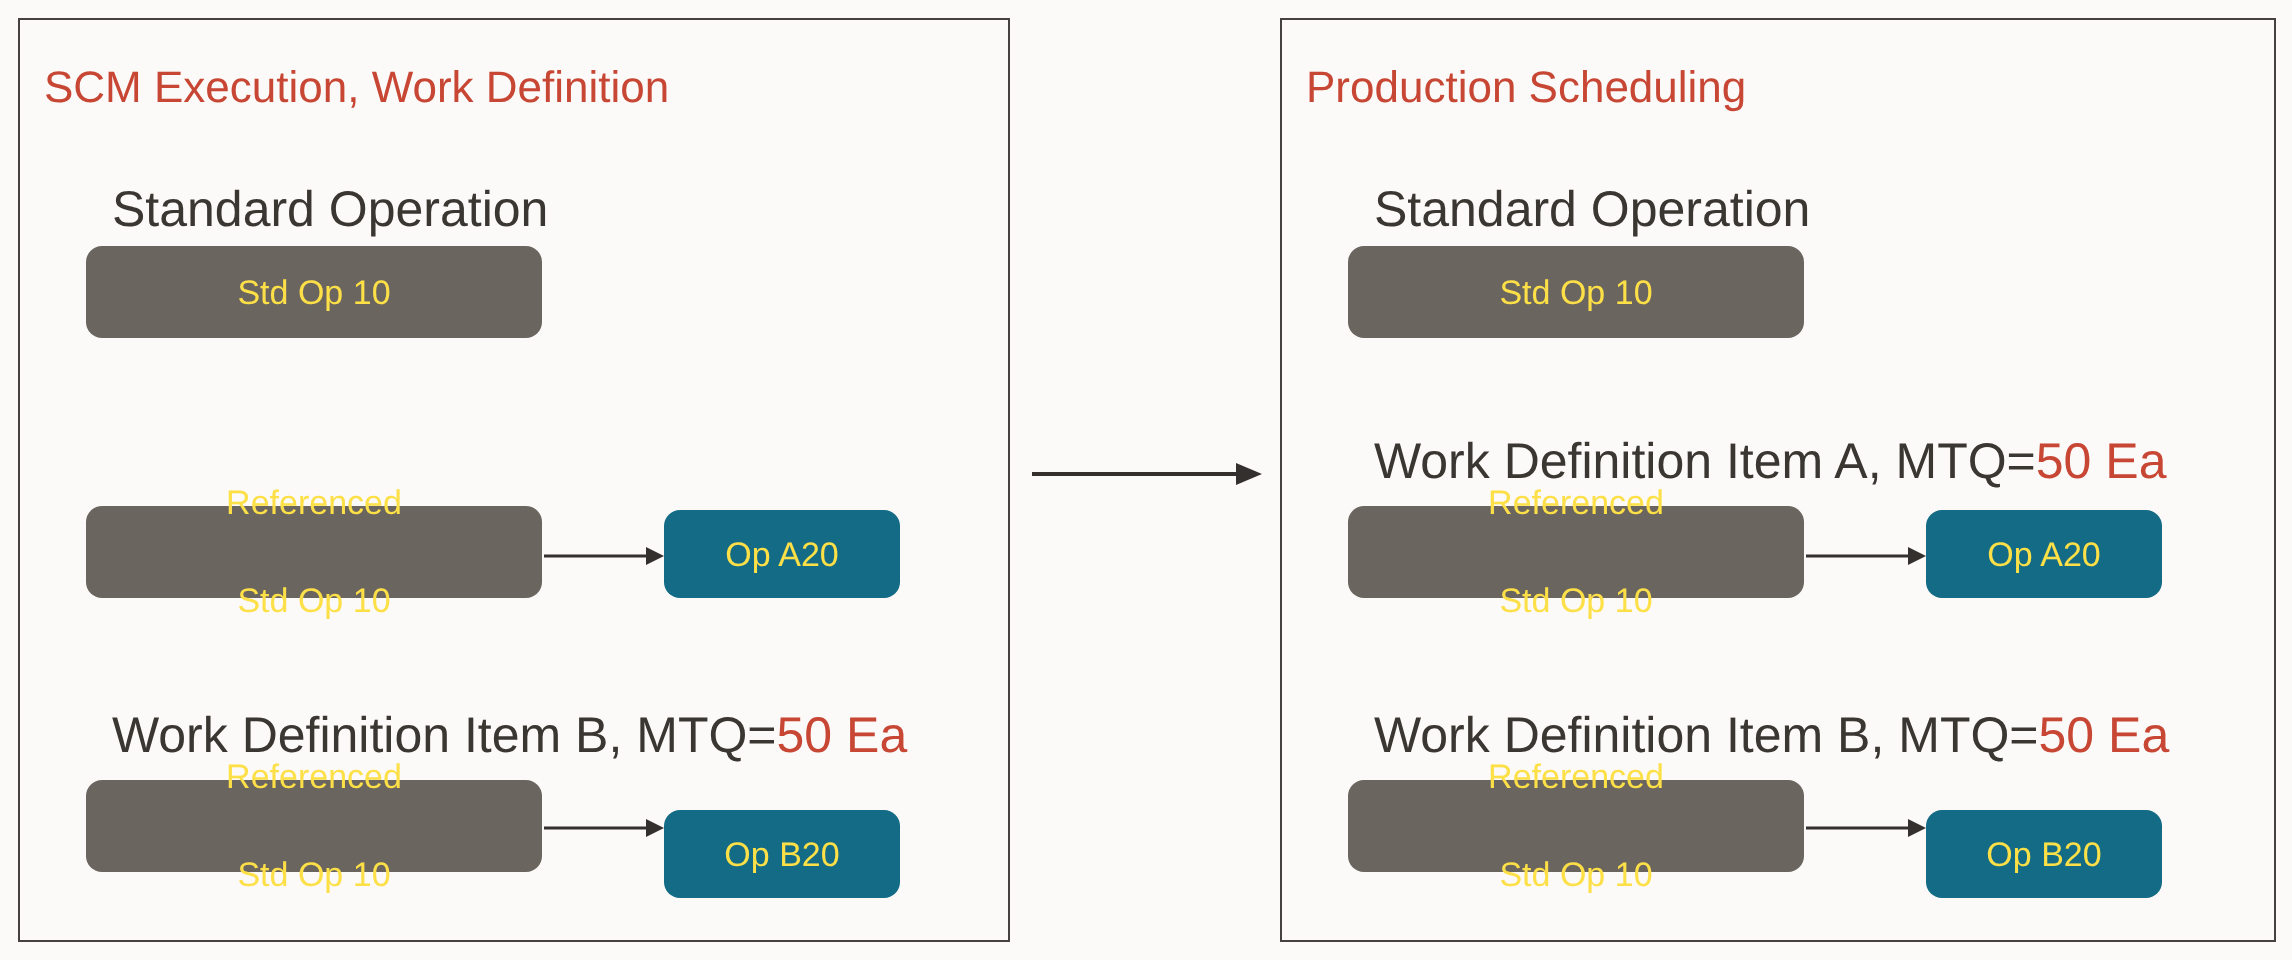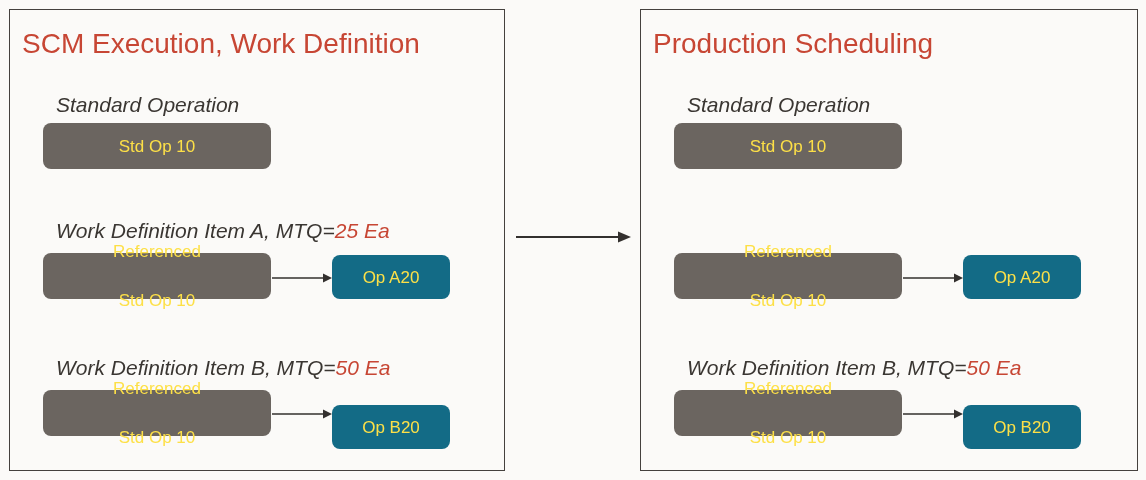--- a/index.html
+++ b/index.html
@@ -13,28 +13,28 @@
   .panel {
     position: absolute; top: 9px; height: 462px;
     border: 1px solid #45413E;
     background: #FBFAF8;
     box-sizing: border-box;
   }
   .panel-left  { left: 9px;   width: 496px; }
   .panel-right { left: 640px; width: 498px; }
   .panel-title {
     position: absolute; left: 12px; top: 20px;
-    font-size: 28px; line-height: 28px;
+    font-size: 22px; line-height: 28px;
     font-weight: 500; color: #C74634;
     white-space: nowrap;
   }
   .section-label {
     position: absolute; left: 46px;
-    font-size: 21px; line-height: 24px;
-    color: #3A3632; white-space: nowrap; font-style: italic;
+    font-size: 25px; line-height: 24px;
+    color: #3A3632; white-space: nowrap;
   }
   .label-std { top: 83px; }
   .label-a   { top: 209px; }
   .label-b   { top: 346px; }
   .mtq-value { color: #C74634; }
   .node {
     position: absolute; box-sizing: border-box;
     display: flex; flex-direction: column;
     align-items: center; justify-content: center;
     text-align: center; color: #fde047;
@@ -62,23 +62,20 @@
 <body>
 
 <div class="panel panel-left">
   <div class="panel-title">SCM Execution, Work Definition</div>
 
   <div class="section-label label-std">Standard Operation</div>
   <div class="node gray std-box">
     <span>Std Op 10</span>
   </div>
 
-  <div class="section-label label-a">
-    <span>Work Definition Item A, MTQ=</span><span class="mtq-value">25 Ea</span>
-  </div>
   <div class="node gray src-box src-a">
     <span>Referenced</span>
     <span>Std Op 10</span>
   </div>
   <svg class="arrow arrow-a" viewBox="0 0 62 16">
     <line x1="1" y1="8" x2="52" y2="8" stroke="#33302E" stroke-width="1.6"></line>
     <polygon points="52,3.5 61,8 52,12.5" fill="#33302E"></polygon>
   </svg>
   <div class="node teal op-box op-a">
     <span>Op A20</span>
@@ -106,20 +103,23 @@
 </svg>
 
 <div class="panel panel-right">
   <div class="panel-title">Production Scheduling</div>
 
   <div class="section-label label-std">Standard Operation</div>
   <div class="node gray std-box">
     <span>Std Op 10</span>
   </div>
 
+  <div class="section-label label-a">
+    <span>Work Definition Item A, MTQ=</span><span class="mtq-value">50 Ea</span>
+  </div>
   <div class="node gray src-box src-a">
     <span>Referenced</span>
     <span>Std Op 10</span>
   </div>
   <svg class="arrow arrow-a" viewBox="0 0 62 16">
     <line x1="1" y1="8" x2="52" y2="8" stroke="#33302E" stroke-width="1.6"></line>
     <polygon points="52,3.5 61,8 52,12.5" fill="#33302E"></polygon>
   </svg>
   <div class="node teal op-box op-a">
     <span>Op A20</span>

